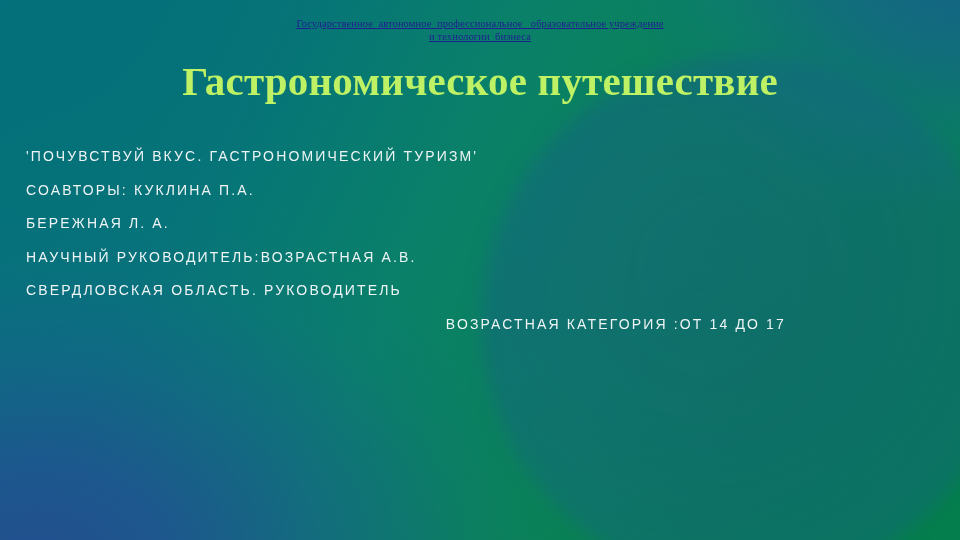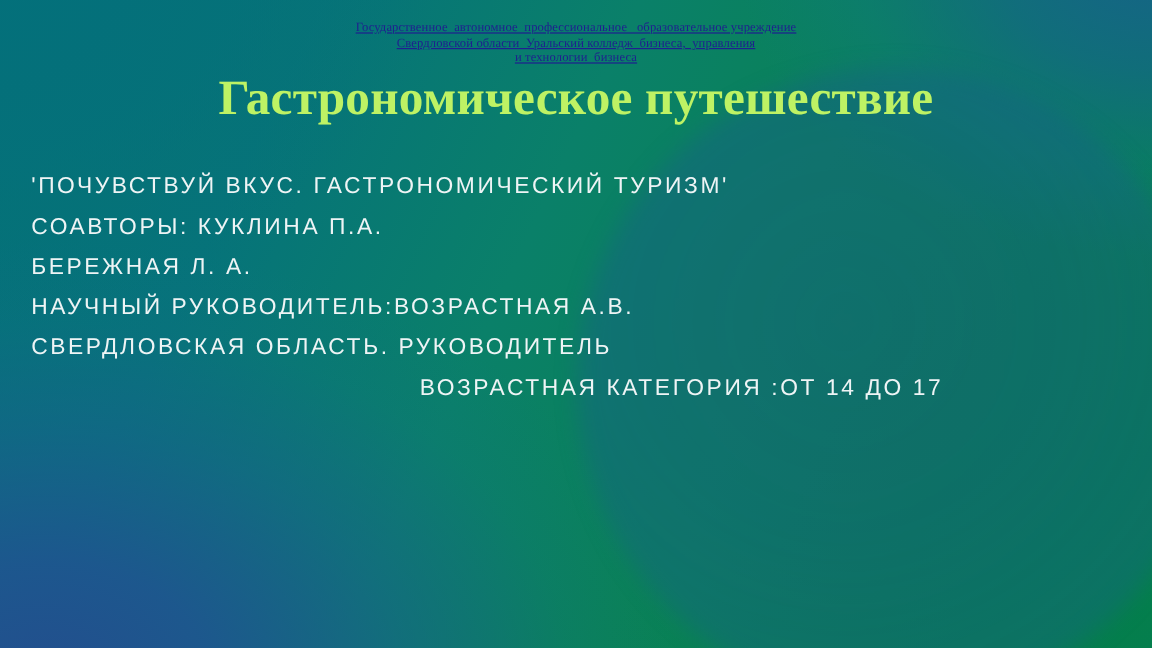--- a/index.html
+++ b/index.html
@@ -122,21 +122,21 @@
   }
 
   .body-list {
     position: absolute;
     left: 26px;
     top: 148px;
     width: 760px;
   }
   .body-line {
     font-family: "Liberation Sans", sans-serif;
-    font-size: 19px;
+    font-size: 14px;
     line-height: 16px;
     letter-spacing: 2.15px;
     color: #eef4f5;
     white-space: pre;
     margin-bottom: 17.5px;
   }
   .body-line:last-child { margin-bottom: 0; text-align: right; }
 </style>
 </head>
 <body>
@@ -147,21 +147,20 @@
   <div class="bg-layer bg-green-r"></div>
   <div class="bg-layer bg-blue-bl"></div>
   <div class="bg-layer bg-blue-tr"></div>
   <div class="bg-layer bg-teal-tl"></div>
   <div class="bg-circle"></div>
 
   <div class="content">
 
     <div class="org-header">
       <span class="org-line">Государственное  автономное  профессиональное   образовательное учреждение</span>
-      <span class="org-line">Свердловской области  Уральский колледж  бизнеса,  управления</span>
       <span class="org-line">и технологии  бизнеса</span>
     </div>
 
     <div class="slide-title">Гастрономическое путешествие</div>
 
     <div class="body-list">
       <div class="body-line">'ПОЧУВСТВУЙ ВКУС. ГАСТРОНОМИЧЕСКИЙ ТУРИЗМ'</div>
       <div class="body-line">СОАВТОРЫ: КУКЛИНА П.А.</div>
       <div class="body-line">БЕРЕЖНАЯ Л. А.</div>
       <div class="body-line">НАУЧНЫЙ РУКОВОДИТЕЛЬ:ВОЗРАСТНАЯ А.В.</div>

